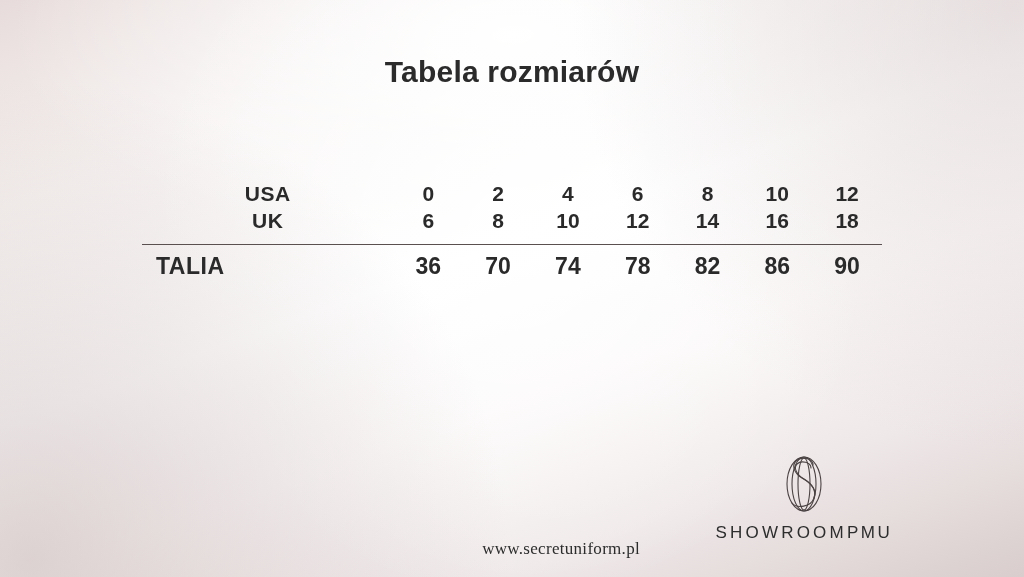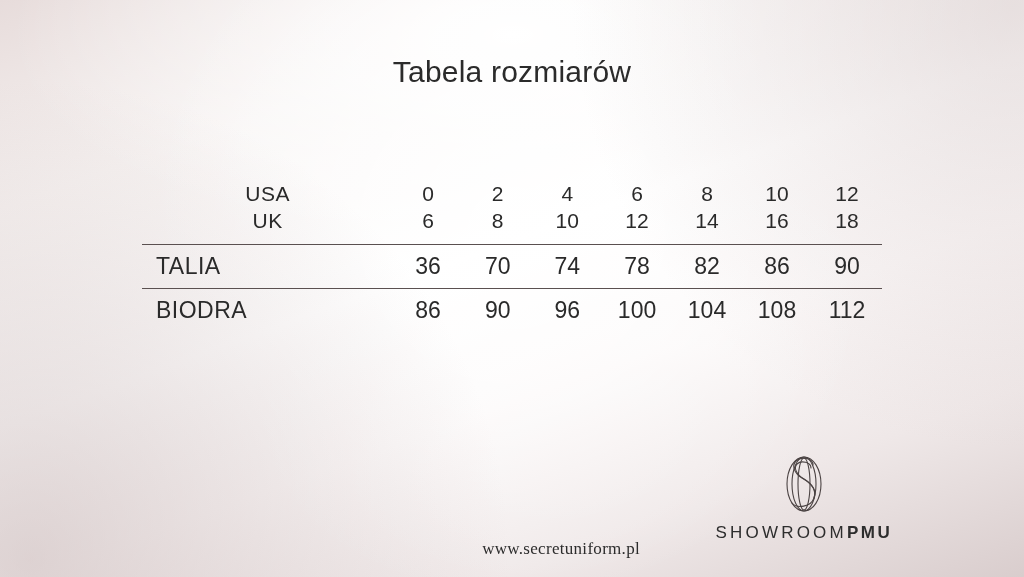--- a/index.html
+++ b/index.html
@@ -41,35 +41,35 @@
 
   .title {
     position: absolute;
     top: 55px;
     left: 0;
     width: 1024px;
     text-align: center;
     font-size: 30px;
     color: #2b2b2b;
     letter-spacing: 0.2px;
-    font-weight: 400;
+    font-weight: 700;
   }
 
   .table-wrap {
     position: absolute;
     left: 142px;
     top: 180px;
     width: 740px;
   }
   table.size-table {
     border-collapse: collapse;
     width: 740px;
     font-size: 21px;
     color: #2a2a2a;
-    font-weight: 400;
+    font-weight: 700;
   }
   table.size-table td {
     padding: 0;
     height: 27px;
     vertical-align: middle;
   }
   td.rowlabel {
     text-align: center;
     width: 242px;
     font-size: 21px;
@@ -107,21 +107,21 @@
     justify-content: center;
     margin-bottom: 8px;
   }
   .brand {
     font-size: 17px;
     letter-spacing: 3.2px;
     color: #2d2d2d;
     white-space: nowrap;
   }
   .brand .bold {
-    font-weight: bold;
+    font-weight: normal;
     letter-spacing: 2.6px;
   }
   .tagline {
     margin-top: 7px;
     font-size: 14.5px;
     letter-spacing: 3.4px;
     color: #3a3a3a;
     white-space: nowrap;
   }
 
@@ -178,30 +178,20 @@
             <td class="rowlabel big">TALIA</td>
             <td class="val">36</td>
             <td class="val">70</td>
             <td class="val">74</td>
             <td class="val">78</td>
             <td class="val">82</td>
             <td class="val">86</td>
             <td class="val">90</td>
           </tr>
 
-          <tr class="measure line-top">
-            <td class="rowlabel big">BIODRA</td>
-            <td class="val">86</td>
-            <td class="val">90</td>
-            <td class="val">96</td>
-            <td class="val">100</td>
-            <td class="val">104</td>
-            <td class="val">108</td>
-            <td class="val">112</td>
-          </tr>
         </tbody>
       </table>
     </div>
 
     <div class="logo">
       <div class="logo-mark">
         <svg width="74" height="62" viewBox="0 0 74 62" aria-hidden="true">
           <g fill="none" stroke="#4b4343" stroke-width="1.1" stroke-linecap="round">
             <path d="M46 12 C46 5, 34 3, 29 8 C24 13, 28 21, 35 25 C44 30, 50 36, 47 45 C44 54, 30 56, 25 50"></path>
             <path d="M44 15 C44 9, 34 7, 30 11 C26 15, 30 22, 37 26 C45 31, 50 37, 47 45"></path>

